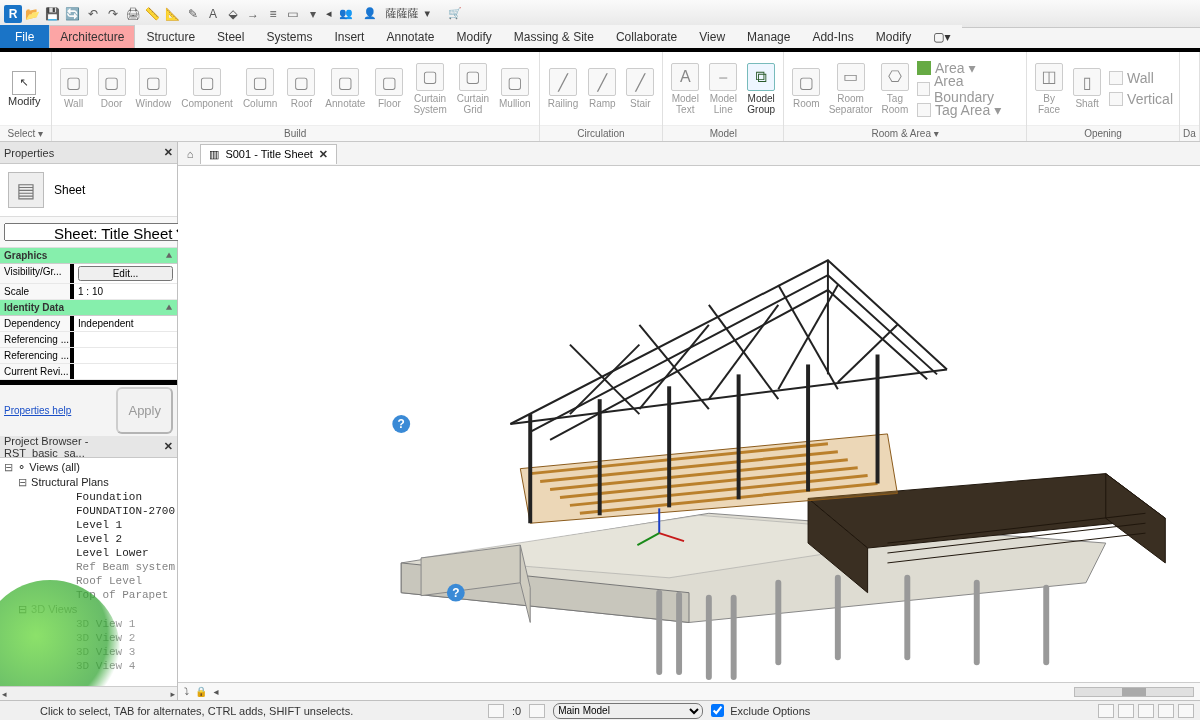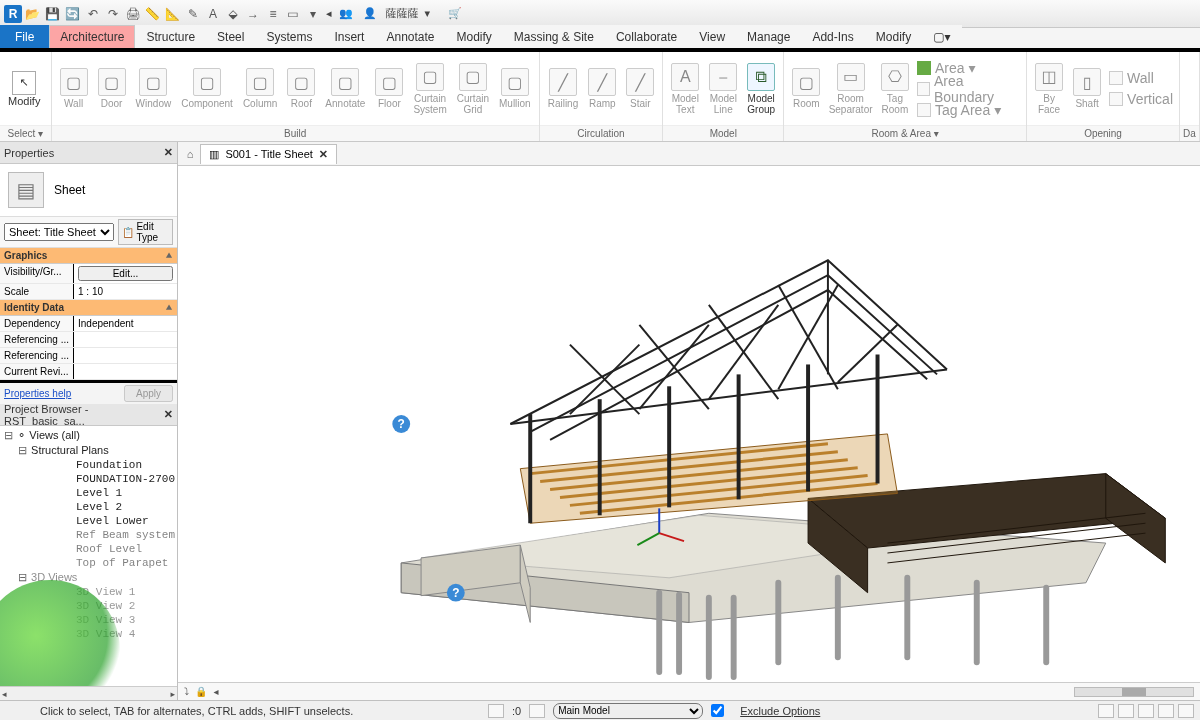--- a/index.html
+++ b/index.html
@@ -39,32 +39,32 @@
 .workspace { display:flex; height: calc(720px - 28px - 24px - 90px - 20px); }
 .leftcol { width:178px; display:flex; flex-direction:column; border-right:1px solid #c0c0c0; background:#f4f4f4; }
 .panelhdr { height:22px; background:#e6e6e6; border-bottom:1px solid #c8c8c8; display:flex; align-items:center; justify-content:space-between; padding:0 4px; font-size:11px; color:#333; }
 .panelhdr .close { cursor:pointer; font-weight:bold; }
 
 
 .props { background:#fff; flex-shrink:0; }
 .props .typebox { height:52px; display:flex; align-items:center; gap:10px; padding:4px 8px; }
 .props .typebox .typeicon { width:36px; height:36px; border:1px solid #bbb; background:#eee; display:flex;align-items:center;justify-content:center; font-size:20px; color:#777; }
 .props .typerow { display:flex; align-items:center; padding:2px 4px; gap:4px; border-top:1px solid #ddd; border-bottom:1px solid #ddd; background:#f8f8f8; }
-.props .typerow select { flex:1; font-size:11px; height:18px; }
+.props .typerow select { flex:1; font-size:15px; height:18px;padding-left:45px; }
 .props .typerow .editbtn { font-size:10px; padding:1px 3px; border:1px solid #bbb; background:#f0f0f0; display:flex; align-items:center; gap:2px; }
 .propgrid { font-size:10px; }
-.propgrid .section { background:#fdba74; padding:2px 4px; font-weight:bold; color:#333; border-bottom:1px solid #ccc; position:relative; }
+.propgrid .section { background:#86efac; padding:2px 4px; font-weight:bold; color:#333; border-bottom:1px solid #ccc; position:relative; }
 .propgrid .section .exp { position:absolute; right:4px; top:2px; color:#666; }
 .propgrid .row { display:flex; border-bottom:1px solid #e8e8e8; }
-.propgrid .row .k { width:74px; padding:2px 4px; background:#f8f8f8; border-right:1px solid #000000; white-space:nowrap; overflow:hidden; }
+.propgrid .row .k { width:74px; padding:2px 4px; background:#f8f8f8; border-right:4px solid #000000; white-space:nowrap; overflow:hidden; }
 .propgrid .row .v { flex:1; padding:2px 4px; background:#fff; white-space:nowrap; overflow:hidden; }
 .propgrid .row .v button { font-size:10px; width:100%; }
-.propfooter { display:flex; justify-content:space-between; align-items:center; padding:2px 4px; border-top:3px solid #000000; background:#f4f4f4; }
+.propfooter { display:flex; justify-content:space-between; align-items:center; padding:2px 4px; border-top:5px solid #000000; background:#f4f4f4; }
 .propfooter a { color:#1a4fc7; font-size:10px; text-decoration:underline; }
-.propfooter button { font-size:10px; padding:1px 10px; color:#999; }
+.propfooter button { font-size:13px; padding:14px 10px; color:#999;border-radius:6px; }
 
 
 .browser { flex:1; background:#fff; overflow:hidden; position:relative; }
 .browser .tree { padding:2px 0; font-size:11px; color:#222; }
 .browser .tree .node { padding:1px 0 1px 4px; white-space:nowrap; cursor:pointer; }
 .browser .tree .d1 { padding-left:18px; }
 .browser .tree .d3 { padding-left:76px;font-family:Liberation Mono, monospace; }
 .browser .tree .exp { display:inline-block; width:10px; color:#666; }
 .browser .overlay-logo { position:absolute; left:-20px; bottom:-20px; width:140px; height:140px; border-radius:50%; background: radial-gradient(circle at 40% 40%, rgba(120,220,80,0.85), rgba(40,160,40,0.7) 60%, rgba(40,160,40,0) 72%); pointer-events:none; }
 .browser .scroll { position:absolute; bottom:0; left:0; right:0; height:14px; background:#f0f0f0; border-top:1px solid #ccc; display:flex; align-items:center; justify-content:space-between; padding:0 2px; font-size:9px; color:#555;}
@@ -80,21 +80,21 @@
 .viewfooter { height:18px; border-top:1px solid #ccc; background:#f8f8f8; display:flex; align-items:center; padding:0 6px; gap:6px; font-size:10px; color:#555; }
 .viewfooter .spacer { flex:1; }
 .hscroll { width:120px; height:10px; background:#e0e0e0; border:1px solid #bbb; position:relative; }
 .hscroll .thumb { position:absolute; left:40%; width:20%; top:0; bottom:0; background:#aaa; }
 
 
 .statusbar { height:20px; background:#f0f0f0; border-top:1px solid #c0c0c0; display:flex; align-items:center; font-size:11px; color:#333; padding:0 6px; gap:8px; }
 .statusbar .hint { flex: 0 0 440px; margin-left: 34px; }
 .statusbar .sicon { width:16px;height:14px; border:1px solid #bbb; background:#f8f8f8; }
 .statusbar select { font-size:10px; height:16px;border-radius:7px; }
-.statusbar .chk { display:flex; align-items:center; gap:16px;text-decoration:underline; }
+.statusbar .chk { display:flex; align-items:center; gap:6px; }
 .statusbar .right-icons { margin-left:auto; display:flex; gap:4px; }
 </style>
 </head>
 <body>
 
 <div class="titlebar">
   <div class="qat">
     <div class="qicon" style="background:#1a74c7;color:#fff;font-weight:bold;">R</div>
     <div class="qicon">📂</div>
     <div class="qicon">💾</div>

